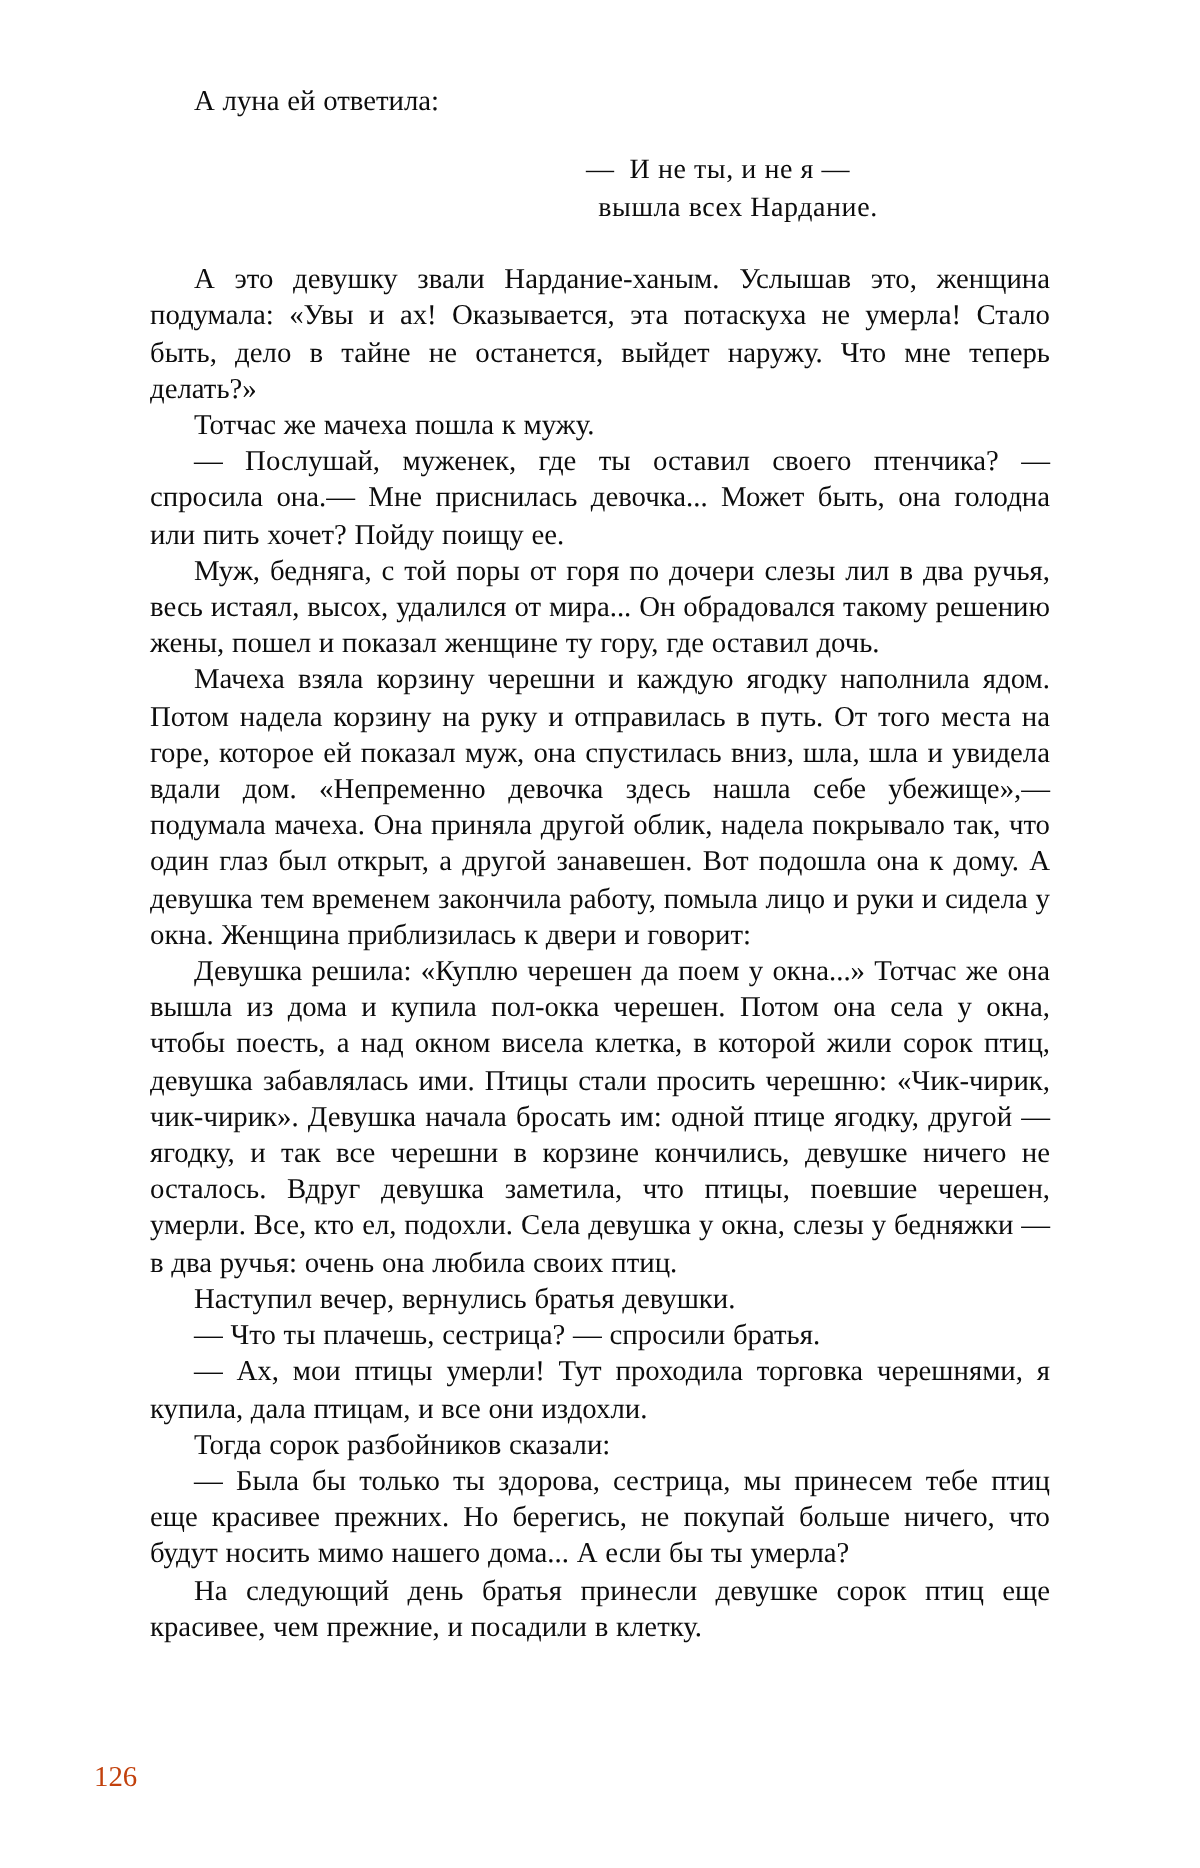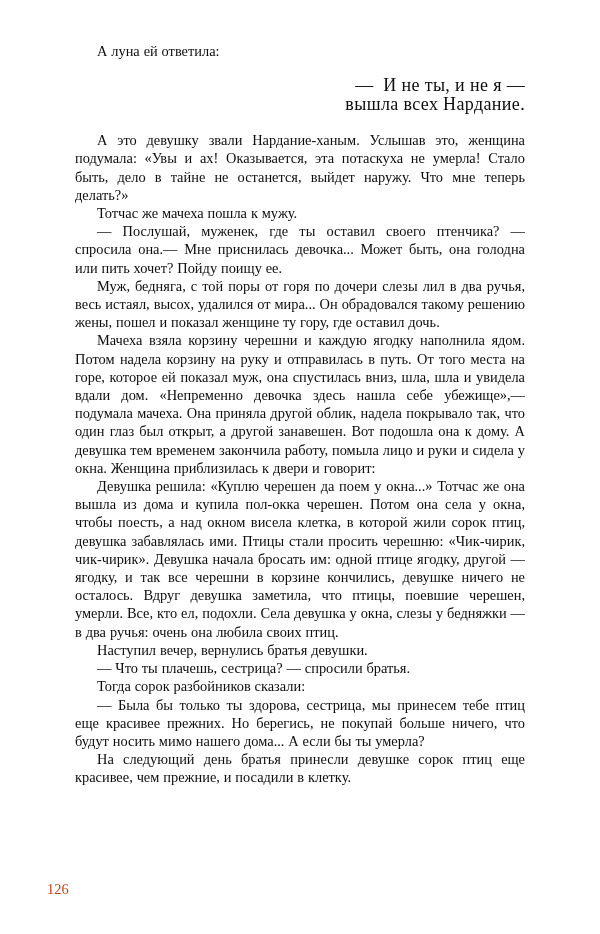--- a/index.html
+++ b/index.html
@@ -41,23 +41,23 @@
   }
   .para.last-line-left {
     text-align-last: left;
   }
   .verse-block {
     margin: 16px 0 17px 0;
     padding-left: 118px;
   }
   .verse-line {
     margin: 0;
-    font-size: 18px;
+    font-size: 14px;
     line-height: 19px;
-    text-align: right;
+    text-align: center;
     white-space: pre;
     letter-spacing: 0.02em;
   }
   .verse-line.second {
     padding-left: 20px;
   }
   .page-number {
     position: absolute;
     left: 47px;
     top: 880px;
@@ -82,20 +82,21 @@
     </div>
 
     <p class="para">А это девушку звали Нардание-ханым. Услышав это, женщина подумала: «Увы и ах! Оказывается, эта потаскуха не умерла! Стало быть, дело в тайне не останется, выйдет наружу. Что мне теперь делать?»</p>
     <p class="para last-line-left">Тотчас же мачеха пошла к мужу.</p>
     <p class="para">— Послушай, муженек, где ты оставил своего птенчика? — спросила она.— Мне приснилась девочка... Может быть, она голодна или пить хочет? Пойду поищу ее.</p>
     <p class="para">Муж, бедняга, с той поры от горя по дочери слезы лил в два ручья, весь истаял, высох, удалился от мира... Он обрадовался такому решению жены, пошел и показал женщине ту гору, где оставил дочь.</p>
     <p class="para">Мачеха взяла корзину черешни и каждую ягодку наполнила ядом. Потом надела корзину на руку и отправилась в путь. От того места на горе, которое ей показал муж, она спустилась вниз, шла, шла и увидела вдали дом. «Непременно девочка здесь нашла себе убежище»,— подумала мачеха. Она приняла другой облик, надела покрывало так, что один глаз был открыт, а другой занавешен. Вот подошла она к дому. А девушка тем временем закончила работу, помыла лицо и руки и сидела у окна. Женщина приблизилась к двери и говорит:</p>
     <p class="para">Девушка решила: «Куплю черешен да поем у окна...» Тотчас же она вышла из дома и купила пол-окка черешен. Потом она села у окна, чтобы поесть, а над окном висела клетка, в которой жили сорок птиц, девушка забавлялась ими. Птицы стали просить черешню: «Чик-чирик, чик-чирик». Девушка начала бросать им: одной птице ягодку, другой — ягодку, и так все черешни в корзине кончились, девушке ничего не осталось. Вдруг девушка заметила, что птицы, поевшие черешен, умерли. Все, кто ел, подохли. Села девушка у окна, слезы у бедняжки — в два ручья: очень она любила своих птиц.</p>
     <p class="para last-line-left">Наступил вечер, вернулись братья девушки.</p>
     <p class="para last-line-left">— Что ты плачешь, сестрица? — спросили братья.</p>
+    <p class="para">— Ах, мои птицы умерли! Тут проходила торговка черешнями, я купила, дала птицам, и все они издохли.</p>
     <p class="para last-line-left">Тогда сорок разбойников сказали:</p>
     <p class="para">— Была бы только ты здорова, сестрица, мы принесем тебе птиц еще красивее прежних. Но берегись, не покупай больше ничего, что будут носить мимо нашего дома... А если бы ты умерла?</p>
     <p class="para">На следующий день братья принесли девушке сорок птиц еще красивее, чем прежние, и посадили в клетку.</p>
 
   </div>
 
   <div class="page-number">126</div>
 
 </div>
 

